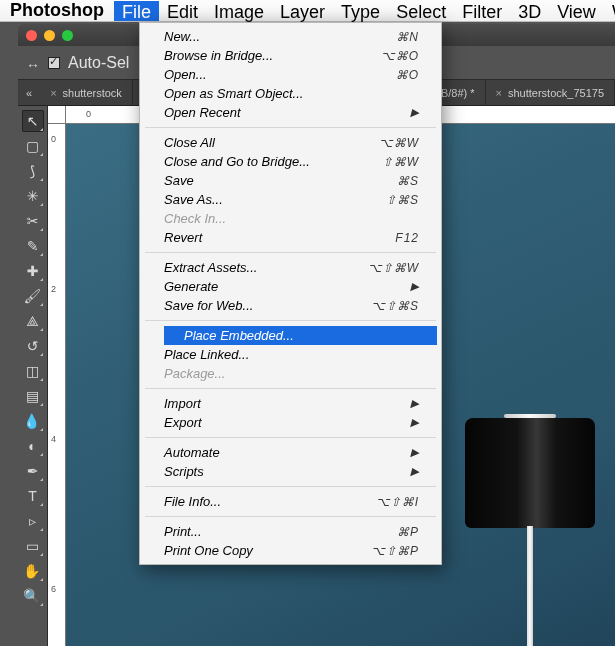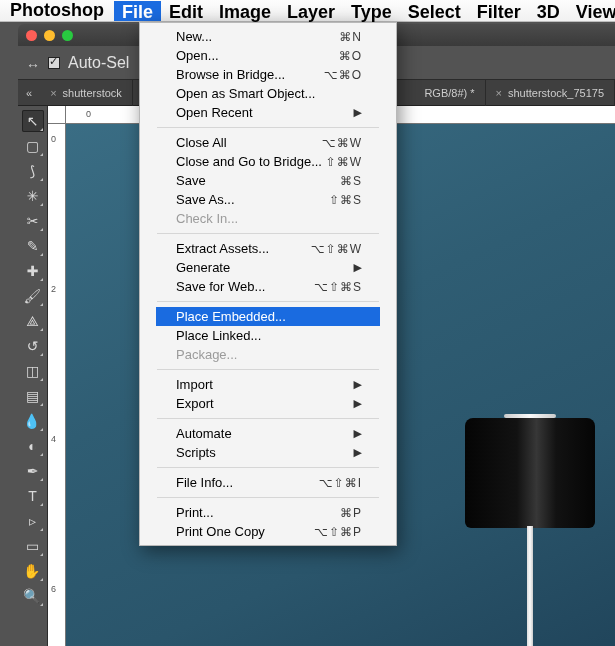--- a/index.html
+++ b/index.html
@@ -2,21 +2,21 @@
 <html><head>
 <meta charset="utf-8">
 <style>
 * { margin: 0; padding: 0; box-sizing: border-box; font-family: -apple-system, "Helvetica Neue", Arial, sans-serif; }
 body { width: 615px; height: 646px; background: #535353; overflow: hidden; position: relative; }
 
 
 .menubar { height: 22px; background: linear-gradient(#fdfdfd,#f1f1f1); display: flex; align-items: center; font-size: 18px; border-bottom: 1px solid #bdbdbd; }
 .menubar .apple { width: 30px; text-align: center; font-size: 14px; }
 .menubar .app-name { font-weight: 600; padding: 0 10px; }
-.menubar .mitem { padding: 0 8px; height: 20px; line-height: 22px; font-weight: bold; }
+.menubar .mitem { padding: 0 8px; height: 20px; line-height: 22px; }
 .menubar .mitem.active { background: #1a6be0; color: #fff; }
 
 
 .window { position: absolute; left: 18px; top: 24px; right: 0; }
 .titlebar { height: 22px; background: linear-gradient(#4c4c4c,#3a3a3a); display: flex; align-items: center; padding-left: 8px; gap: 7px; border-top-left-radius: 6px; }
 .dot { width: 11px; height: 11px; border-radius: 50%; }
 .dot.r { background: #ff5f57; } .dot.y { background: #ffbd2e; } .dot.g { background: #28c940; }
 
 
 .options { height: 34px; background: #535353; display: flex; align-items: center; padding-left: 8px; gap: 8px; border-bottom: 1px solid #2a2a2a; }
@@ -46,24 +46,24 @@
 .ruler-corner { position:absolute; left:0; top:0; width:18px; height:18px; background:#fff; border-right:1px solid #777; border-bottom:1px solid #777; }
 .canvas { position:absolute; left:18px; top:18px; right:0; bottom:0; background: linear-gradient(155deg,#3a6d84 0%,#2f5d73 40%,#2a556b 70%,#20445a 100%); }
 
 
 .lamp { position:absolute; right:20px; bottom:0; }
 .lamp .shade { width:130px; height:110px; background: linear-gradient(90deg,#050505 0%,#121212 40%,#373737 55%,#121212 70%,#050505 100%); border-radius: 8px 8px 6px 6px; }
 .lamp .pole { width:6px; height:140px; background: linear-gradient(90deg,#ddd,#fafafa,#ccc); margin: -2px auto 0; }
 .lamp .bar  { width:52px; height:4px; background: linear-gradient(90deg,#ccc,#fafafa,#ccc); margin: -142px auto 0; border-radius:2px; }
 
 
-.menu { position:absolute; left:139px; top:22px; width:258px; background:#f4f4f4; border:1px solid #b8b8b8; box-shadow: 3px 6px 18px rgba(0,0,0,.45); font-size:13px; padding: 4px 16px; }
+.menu { position:absolute; left:139px; top:22px; width:303px; background:#f4f4f4; border:1px solid #b8b8b8; box-shadow: 3px 6px 18px rgba(0,0,0,.45); font-size:13px; padding: 4px 4px; font-style: italic; }
 .menu .row { display:flex; align-items:center; height:19px; padding: 0 18px 0 20px; color:#000; }
 .menu .row.disabled { color:#9b9b9b; }
-.menu .row.hl { background:#1a6be0; color:#fff; }
+.menu .row.hl { background:#1a6be0; color:#fff;margin-left:20px; }
 .menu .row .label { flex:1; white-space:nowrap; }
 .menu .row .sc { color:#3a3a3a; font-size:12px; letter-spacing:1px; }
 .menu .row .sub { font-size:11px; color:#333; }
 .menu .sep { height:1px; background:#d6d6d6; margin:5px 1px; }
 </style>
 </head>
 <body>
 
 <div class="menubar">
   <div class="apple"></div>
@@ -153,28 +153,28 @@
     </div>
   </div>
 </div>
 
 <div class="menu" id="file-menu">
     <div class="row">
       <span class="label">New...</span>
       <span class="sc">⌘N</span>
     </div>
     <div class="row">
+      <span class="label">Browse in Bridge...</span>
+      <span class="sc">⌥⌘O</span>
+    </div>
+    <div class="row">
       <span class="label">Open...</span>
       <span class="sc">⌘O</span>
     </div>
     <div class="row">
-      <span class="label">Browse in Bridge...</span>
-      <span class="sc">⌥⌘O</span>
-    </div>
-    <div class="row">
       <span class="label">Open as Smart Object...</span>
     </div>
     <div class="row">
       <span class="label">Open Recent</span>
       <span class="sub">▶</span>
     </div>
     <div class="sep"></div>
     <div class="row">
       <span class="label">Close All</span>
       <span class="sc">⌥⌘W</span>
@@ -187,20 +187,24 @@
       <span class="label">Save</span>
       <span class="sc">⌘S</span>
     </div>
     <div class="row">
       <span class="label">Save As...</span>
       <span class="sc">⇧⌘S</span>
     </div>
     <div class="row disabled">
       <span class="label">Check In...</span>
     </div>
+    <div class="row">
+      <span class="label">Revert</span>
+      <span class="sc">F12</span>
+    </div>
     <div class="sep"></div>
     <div class="row">
       <span class="label">Extract Assets...</span>
       <span class="sc">⌥⇧⌘W</span>
     </div>
     <div class="row">
       <span class="label">Generate</span>
       <span class="sub">▶</span>
     </div>
     <div class="row">

